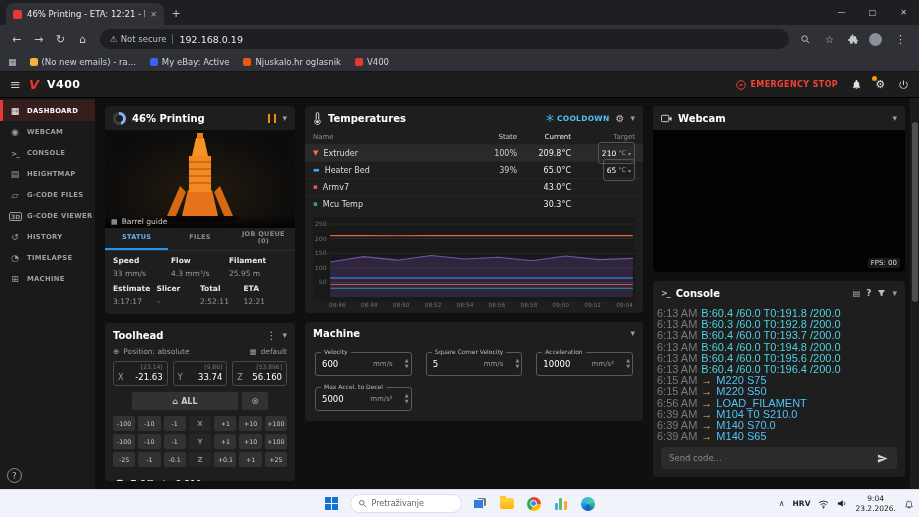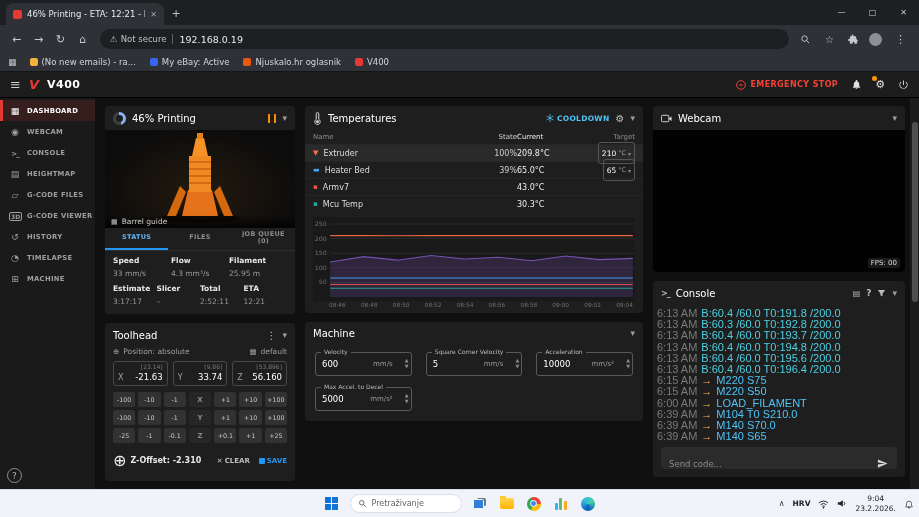--- a/index.html
+++ b/index.html
@@ -46,21 +46,21 @@
 .side-item.active{background:rgba(229,57,53,.14);border-left-color:#e53935;color:#fff}
 .side-ico{width:12px;text-align:center;font-size:9px;flex:none}
 .side-label{font-size:6.8px;font-weight:bold;letter-spacing:.3px;white-space:nowrap}
 #content{flex:1;display:flex;gap:10px;padding:8px 14px 8px 10px;overflow:hidden}
 .col{display:flex;flex-direction:column;gap:9px;overflow:hidden;min-height:0}
 #col1{width:190px;flex:none}
 #col2{flex:1}
 #col3{width:252px;flex:none}
 .card{background:#1e1e1e;border-radius:4px;overflow:hidden;flex:none}
 .card-h{height:24px;display:flex;align-items:center;gap:6px;padding:0 8px;color:#fff}
-.card-title{font-size:10px;font-weight:normal}
+.card-title{font-size:10px;font-weight:bold}
 .h-spacer{flex:1}
 .chev{color:#9e9e9e;font-size:9px}
 .hicon{color:#bdbdbd;font-size:10px}
 
 
 .i-chev::before{content:"▾"}
 .i-dots::before{content:"⋮"}
 .i-cross::before{content:"⊕"}
 .i-grid::before{content:"▦"}
 .i-home::before{content:"⌂"}
@@ -127,21 +127,21 @@
 .i-save{width:6px;height:6px;background:#2196f3;border-radius:1px}
 
 
 .cooldown{display:flex;align-items:center;gap:3px;color:#4fc3f7;font-size:7.5px;font-weight:bold;letter-spacing:.3px}
 .tt-head,.trow{display:flex;align-items:center;padding:0 8px}
 .tt-head{height:14px;color:#8a8a8a;font-size:7px}
 .trow{height:17px;border-top:1px solid #262626;font-size:8px;color:#ddd}
 .trow.hl{background:#2a2a2a}
 .tc-name{flex:1.4;display:flex;align-items:center;gap:5px}
 .tc-state{width:42px;text-align:right;color:#ccc}
-.tc-current{width:54px;color:#eee}
+.tc-current{width:54px;text-align:right;color:#eee}
 .tc-target{width:64px;display:flex;justify-content:flex-end}
 .tglyph{font-size:7px}
 .target-box{border:1px solid #555;border-radius:3px;height:14px;display:flex;align-items:center;gap:2px;padding:10px 3px;font-size:7.5px;color:#fff}
 .target-box .unit{color:#999;font-size:6.5px}
 .target-box .dd{color:#888;font-size:6px}
 #chart-wrap{margin:5px 8px 1px;height:84px;background:#191919}
 #temp-chart{width:100%;height:100%;display:block}
 .xlabels{display:flex;justify-content:space-between;padding:0 10px 5px 24px;color:#6f6f6f;font-size:5.8px}
 
 
@@ -155,21 +155,21 @@
 
 #webcam-body{height:142px;background:#020202;position:relative}
 .fps{position:absolute;right:5px;bottom:4px;color:#ddd;font-size:7px;background:rgba(30,30,30,.85);padding:1px 3px;border-radius:2px}
 #console-log{padding:3px 4px 0;font-family:Liberation Sans, sans-serif;font-size:11px;line-height:11.2px}
 .cline{display:flex;gap:4px;white-space:nowrap;overflow:hidden}
 .ctime{color:#7a7a7a;flex:none}
 .carrow{display:none;color:#ffb74d}
 .cline.cmd .carrow{display:inline}
 .cmsg{color:#4dd0e1}
 .cline.cmd .cmsg{color:#4fc3f7}
-#console-input{margin:5px 8px 8px;height:22px;background:#2b2b2b;border-radius:4px;display:flex;align-items:flex-end;padding:0 8px;gap:6px}
+#console-input{margin:5px 8px 8px;height:22px;background:#2b2b2b;border-radius:4px;display:flex;align-items:center;padding:0 8px;gap:6px}
 #console-input input{flex:1;background:transparent;border:none;outline:none;color:#ddd;font-size:8.5px;font-family:inherit}
 #console-input input::placeholder{color:#8a8a8a}
 
 #help-fab{position:absolute;left:7px;bottom:6px;width:15px;height:15px;border-radius:50%;border:1.5px solid #8f8f8f;color:#b5b5b5;font-size:9px;display:flex;align-items:center;justify-content:center}
 #pg-scroll{position:absolute;top:0;right:0;bottom:0;width:9px;background:#1c1c1c}
 #pg-thumb{position:absolute;top:24px;left:1.5px;width:6px;height:180px;border-radius:3px;background:#4f4f4f}
 
 
 #taskbar{position:absolute;left:0;right:0;bottom:0;height:28px;background:#f0f3f9;border-top:1px solid #d9dee6}
 #tb-center{position:absolute;left:50%;top:0;bottom:0;transform:translateX(-50%);display:flex;align-items:center;gap:9px}
@@ -466,20 +466,29 @@
                   <span class="axis-alt">[9.86]</span>
                   <span class="axis-v">33.74</span>
                 </div>
 
                 <div class="axis-box">
                   <span class="axis-l">Z</span>
                   <span class="axis-alt">[53.896]</span>
                   <span class="axis-v">56.160</span>
                 </div>
               </div>
+            <div class="home-row">
+              <div class="btn home-all">
+                <span class="i-home"></span>
+                <span>ALL</span>
+              </div>
+              <div class="btn home-sm">
+                  <span class="i-motor"></span>
+                </div>
+            </div>
             <div class="jog">
 
                 <div class="btn">-100</div>
                 <div class="btn">-10</div>
                 <div class="btn">-1</div>
                 <div class="btn axis-mid">X</div>
                 <div class="btn">+1</div>
                 <div class="btn">+10</div>
                 <div class="btn">+100</div>
 
@@ -769,21 +778,21 @@
                   <span class="cmsg">M220 S75</span>
                 </div>
 
                 <div class="cline cmd">
                   <span class="ctime">6:15 AM</span>
                   <span class="carrow">→</span>
                   <span class="cmsg">M220 S50</span>
                 </div>
 
                 <div class="cline cmd">
-                  <span class="ctime">6:00 AM</span>
+                  <span class="ctime">6:56 AM</span>
                   <span class="carrow">→</span>
                   <span class="cmsg">LOAD_FILAMENT</span>
                 </div>
 
                 <div class="cline cmd">
                   <span class="ctime">6:39 AM</span>
                   <span class="carrow">→</span>
                   <span class="cmsg">M104 T0 S210.0</span>
                 </div>
 

